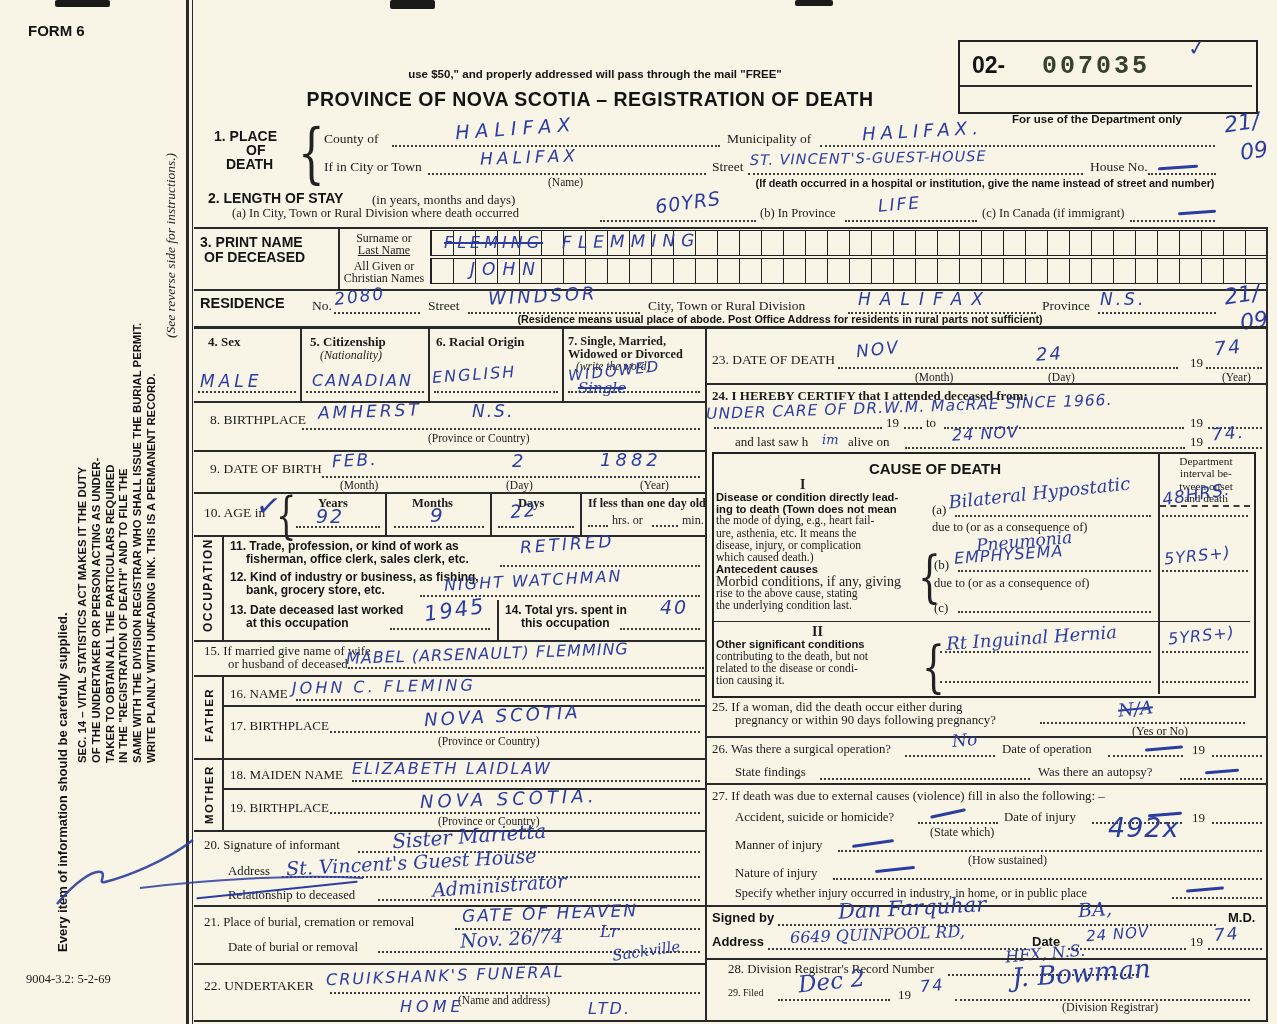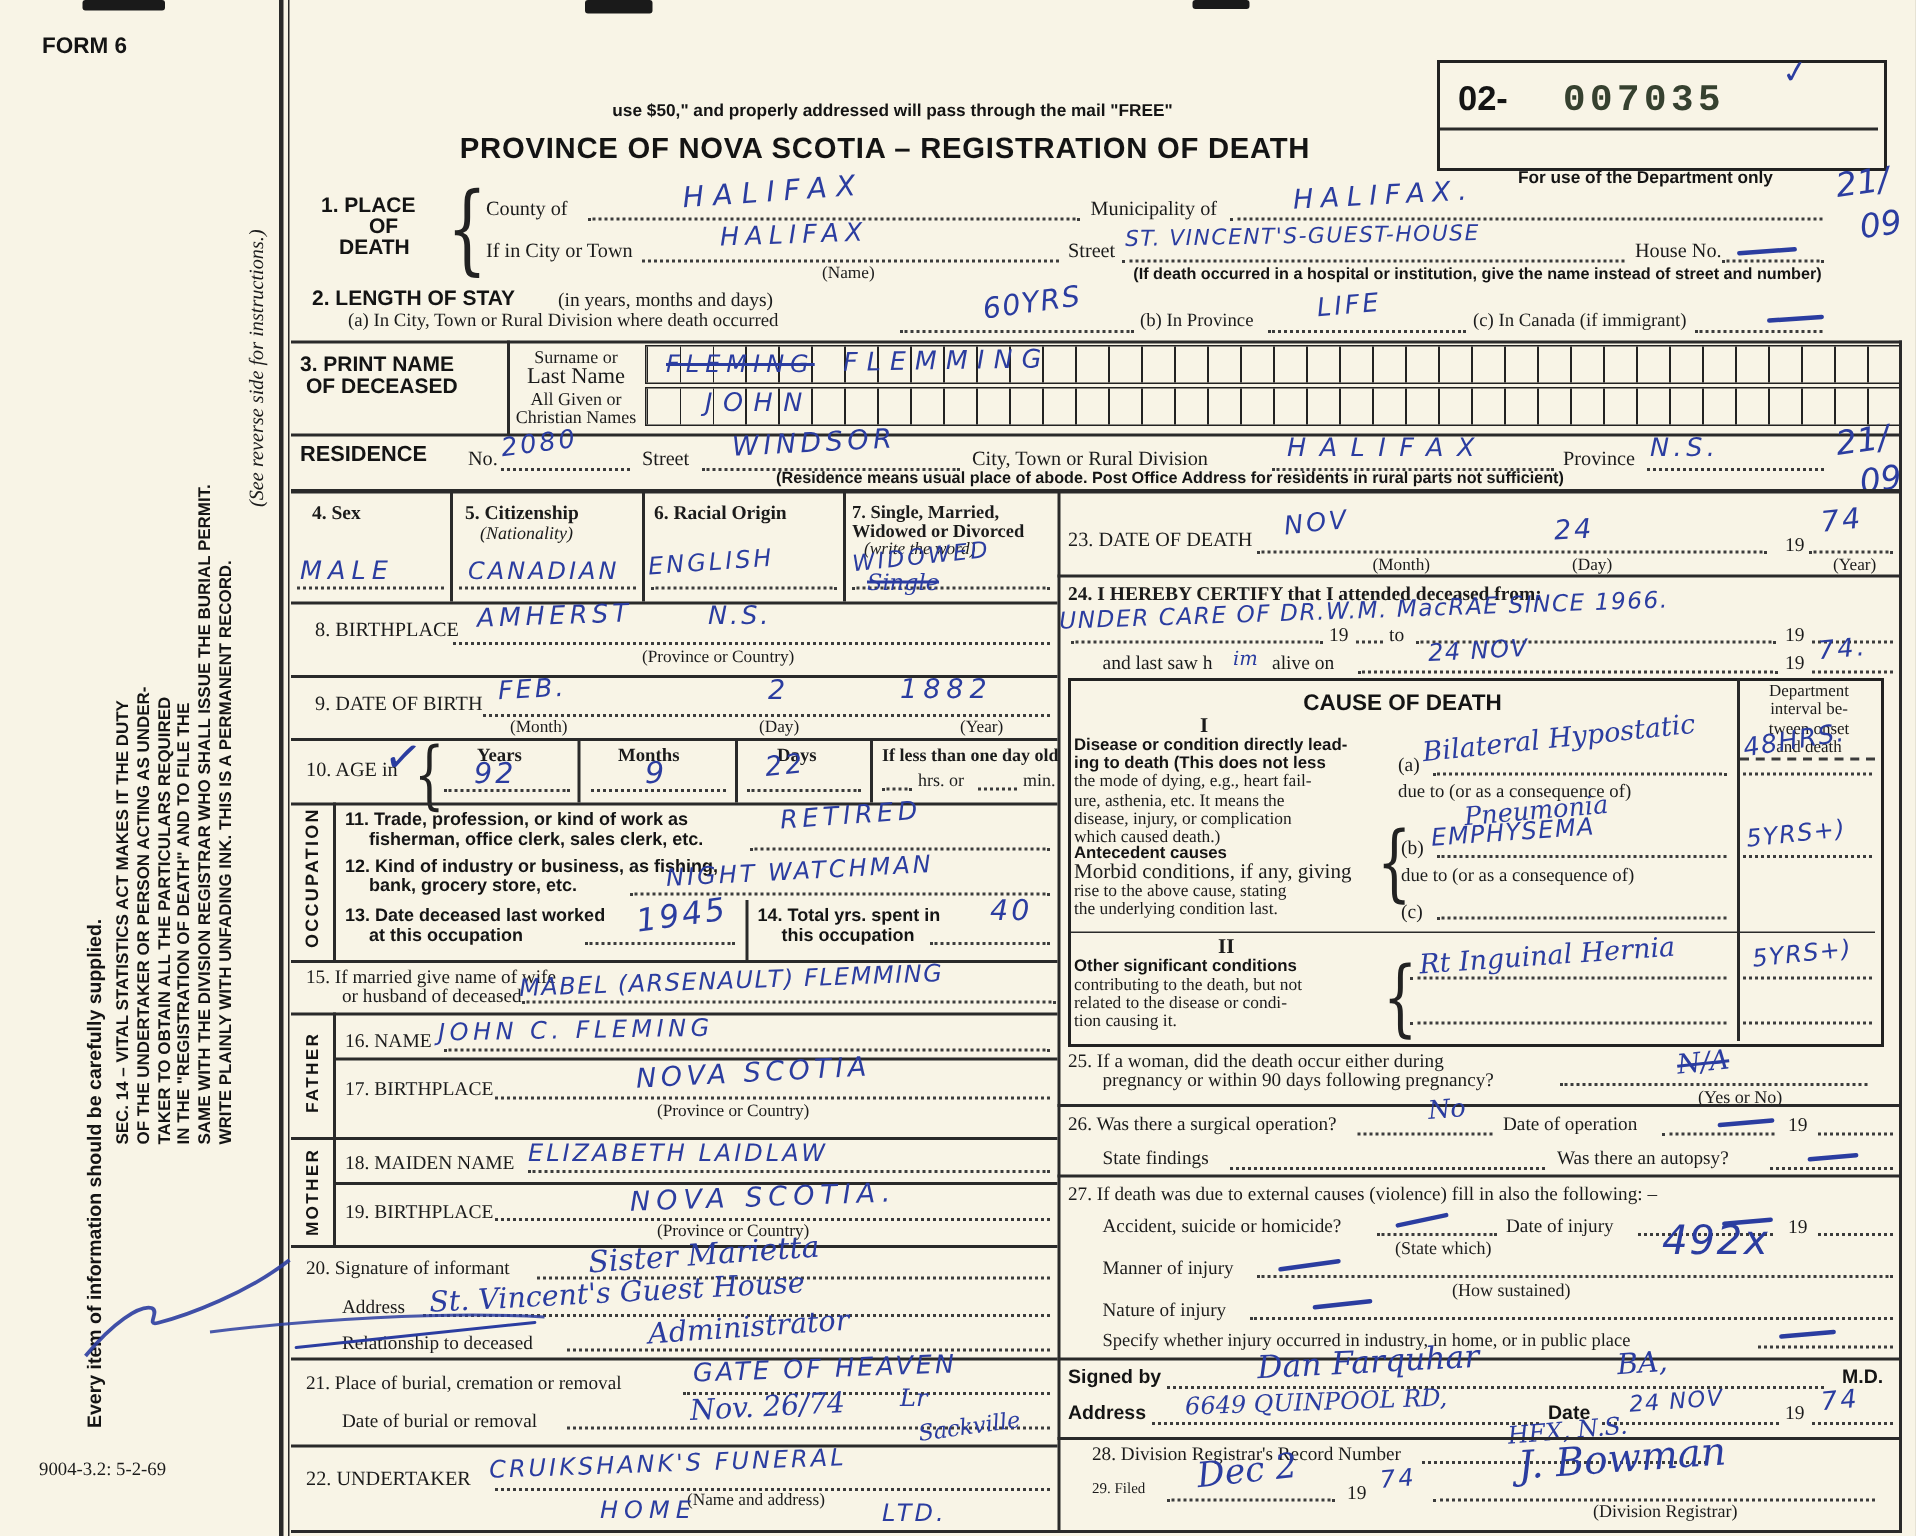--- a/index.html
+++ b/index.html
@@ -96,21 +96,21 @@
   <div class="hw" style="left:878px;top:194px;font-size:17px;letter-spacing:2px;transform:rotate(-5deg)">LIFE</div>
   <div class="t ser" style="left:982px;top:206px;font-size:12.5px">(c) In Canada (if immigrant)</div>
   <div class="dl" style="left:1130px;top:220px;width:85px"></div>
   <div class="dash" style="left:1178px;top:211px;width:38px;transform:rotate(-4deg)"></div>
 
   <div class="hl" style="left:194px;top:227px;width:1074px"></div>
   <div class="t sans" style="left:200px;top:234px;font-size:14px">3. PRINT NAME</div>
   <div class="t sans" style="left:204px;top:249px;font-size:14px">OF DECEASED</div>
   <div class="vl" style="left:338px;top:227px;height:63px"></div>
   <div class="t ser ctr" style="left:342px;top:231px;width:84px;font-size:12px">Surname or</div>
-  <div class="t ser ctr" style="left:342px;top:243px;width:84px;font-size:15px;">Last Name</div>
+  <div class="t ser ctr" style="left:342px;top:243px;width:84px;font-size:12px;text-decoration:underline">Last Name</div>
   <div class="t ser ctr" style="left:342px;top:259px;width:84px;font-size:12px">All Given or</div>
   <div class="t ser ctr" style="left:340px;top:271px;width:88px;font-size:12px">Christian Names</div>
   <div style="position:absolute;left:430px;top:230px;width:836px;height:24px;border:1.5px solid #222;background-image:repeating-linear-gradient(90deg,#222 0 1.2px,transparent 1.2px 22px)"></div>
   <div style="position:absolute;left:430px;top:258px;width:836px;height:24px;border:1.5px solid #222;background-image:repeating-linear-gradient(90deg,#222 0 1.2px,transparent 1.2px 22px)"></div>
   <div class="hw strike" style="left:444px;top:233px;font-size:16px;letter-spacing:4px">FLEMING</div>
   <div class="hw" style="left:562px;top:231px;font-size:17px;letter-spacing:6px;transform:rotate(-1deg)">FLEMMING</div>
   <div class="hw" style="left:470px;top:259px;font-size:17px;letter-spacing:7px">JOHN</div>
   <div class="hl" style="left:194px;top:289px;width:1074px"></div>
 
   <div class="t sans" style="left:200px;top:295px;font-size:14.5px">RESIDENCE</div>
@@ -312,21 +312,21 @@
     <div>Department</div>
     <div>interval be-</div>
     <div>tween onset</div>
     <div>and death</div>
   </div>
   <div class="dl" style="left:1160px;top:505px;width:90px;border-bottom-style:dashed"></div>
   <div class="t sans ctr" style="left:714px;top:460px;width:442px;font-size:15px">CAUSE OF DEATH</div>
   <div class="t ser" style="left:800px;top:477px;font-size:14px;font-weight:bold">I</div>
   <div class="t" style="left:716px;top:491px;width:216px">
     <div class="sans" style="font-size:11.2px;line-height:12.2px">Disease or condition directly lead-</div>
-    <div class="sans" style="font-size:11.2px;line-height:12.2px">ing to death (This does not less</div>
+    <div class="sans" style="font-size:11.2px;line-height:12.2px">ing to death (Town does not mean</div>
     <div class="ser" style="font-size:11.6px;line-height:12.2px">the mode of dying, e.g., heart fail-</div>
     <div class="ser" style="font-size:11.6px;line-height:12.2px">ure, asthenia, etc.  It means the</div>
     <div class="ser" style="font-size:11.6px;line-height:12.2px">disease, injury, or complication</div>
     <div class="ser" style="font-size:11.6px;line-height:12.2px">which caused death.)</div>
   </div>
   <div class="t ser" style="left:932px;top:502px;font-size:13px">(a)</div>
   <div class="dl" style="left:955px;top:515px;width:196px"></div>
   <div class="hws" style="left:948px;top:482px;font-size:18px;transform:rotate(-6deg)">Bilateral Hypostatic</div>
   <div class="t ser" style="left:932px;top:520px;font-size:12.5px">due to (or as a consequence of)</div>
   <div class="hws" style="left:976px;top:531px;font-size:17px;transform:rotate(-5deg)">Pneumonia</div>

